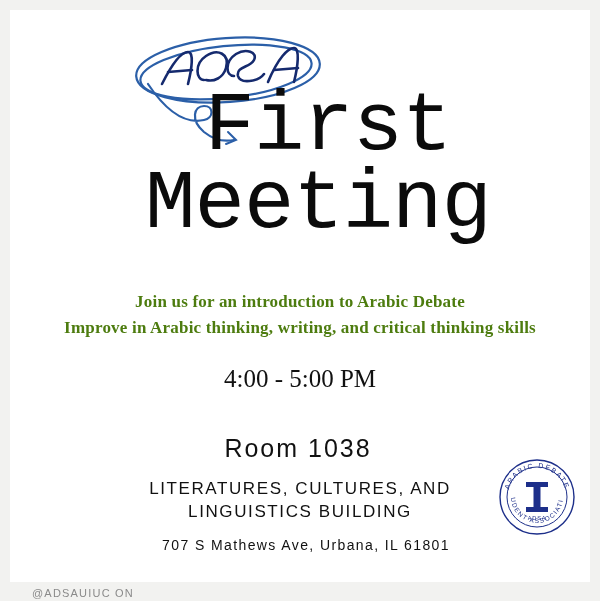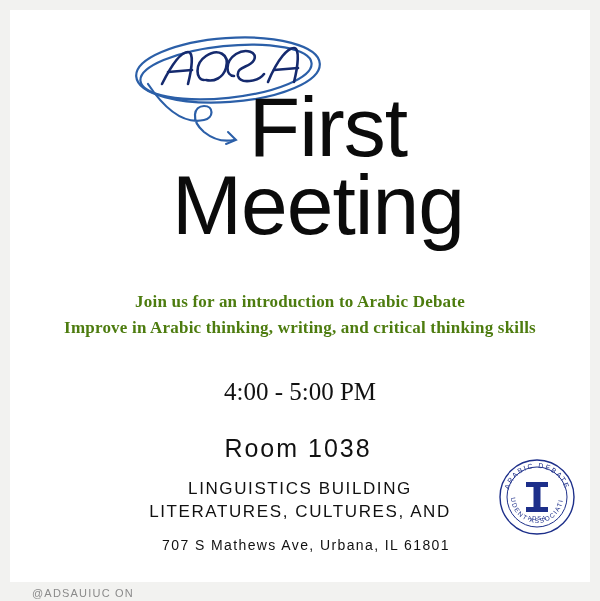--- a/index.html
+++ b/index.html
@@ -33,21 +33,21 @@
   }
   .logo-wrap svg { display: block; }
 
   
   .title {
     position: absolute;
     left: 0;
     top: 78px;
     width: 580px;
     text-align: center;
-    font-family: Liberation Sans, sans-serif;
+    font-family: Liberation Mono, monospace;
     color: #0b0b0b;
     line-height: 0.93;
     letter-spacing: -1px;
   }
   .title .line1 {
     display: block;
     font-size: 84px;
     padding-left: 56px;
   }
   .title .line2 {
@@ -76,21 +76,21 @@
   .datetime {
     position: absolute;
     left: 0;
     top: 354px;
     width: 580px;
     text-align: center;
     color: #111111;
     font-family: "Liberation Serif", serif;
   }
   .datetime .date { display: block; font-size: 31px; line-height: 1.18; }
-  .datetime .time { display: block; font-size: 25px; line-height: 1.18; margin-top: 13px; }
+  .datetime .time { display: block; font-size: 25px; line-height: 1.18; }
 
   
   .room {
     position: absolute;
     left: 0;
     top: 424px;
     width: 576px;
     text-align: center;
     color: #111111;
     font-family: "Liberation Sans", sans-serif;
@@ -180,22 +180,22 @@
     <span class="s2">Improve in Arabic thinking, writing, and critical thinking skills</span>
   </div>
 
   <div class="datetime">
     <span class="time">4:00 - 5:00 PM</span>
   </div>
 
   <div class="room">Room 1038</div>
 
   <div class="building">
+    <span>LITERATURES, CULTURES, AND</span>
     <span>LINGUISTICS BUILDING</span>
-    <span>LITERATURES, CULTURES, AND</span>
   </div>
 
   <div class="address">707 S Mathews Ave, Urbana, IL 61801</div>
 
   <div class="seal">
     <svg width="78" height="78" viewBox="0 0 78 78" xmlns="http://www.w3.org/2000/svg">
       <defs>
         <path id="arcTop" d="M 10 39 A 29 29 0 0 1 68 39"></path>
         <path id="arcBottom" d="M 13 39 A 26 26 0 0 0 65 39"></path>
       </defs>

